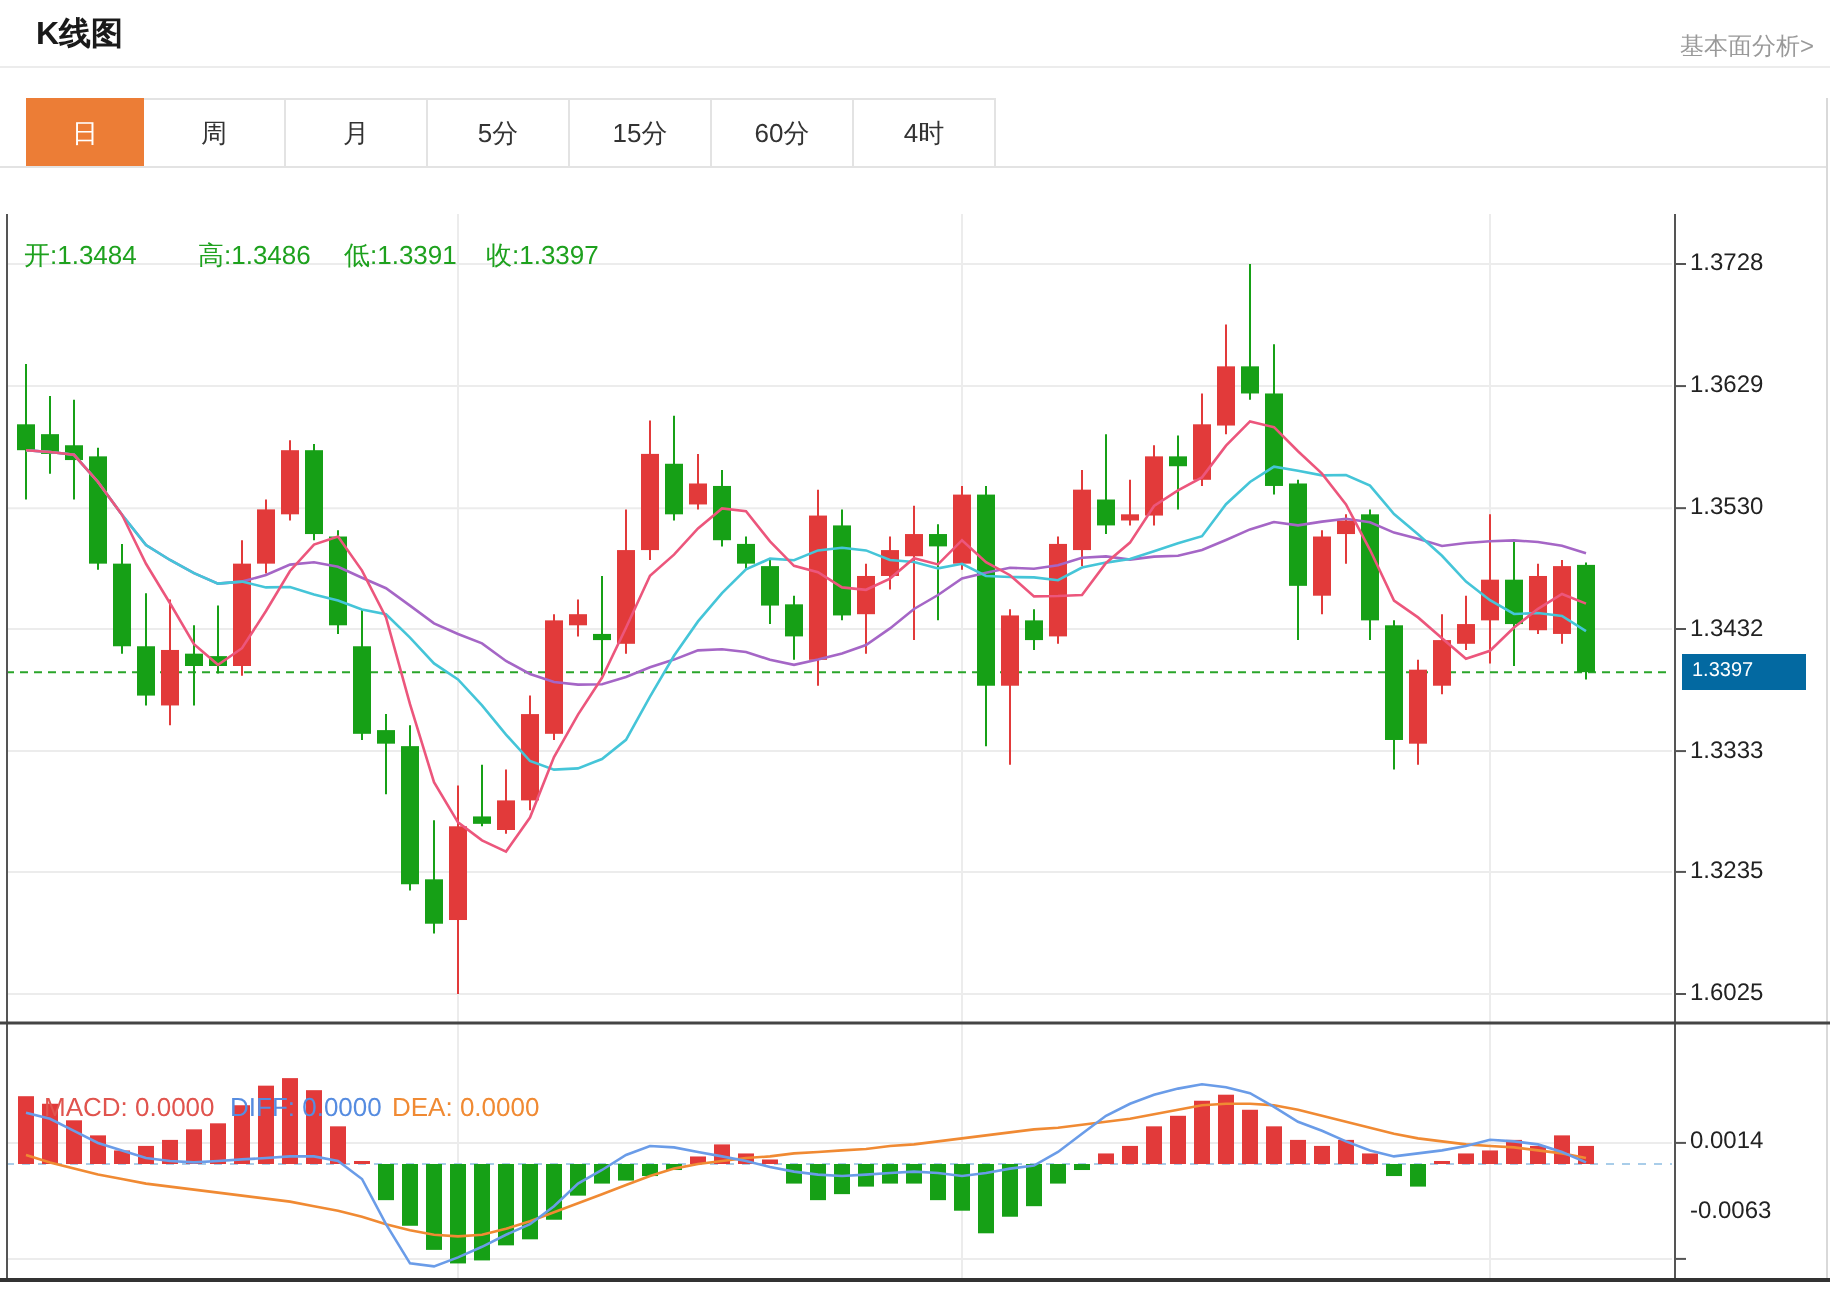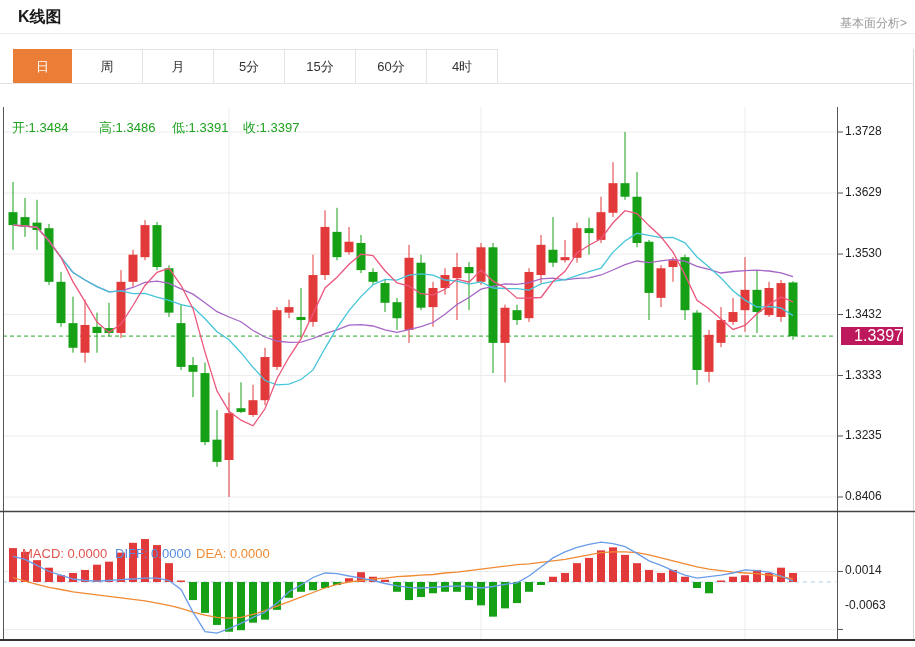--- a/index.html
+++ b/index.html
@@ -8,22 +8,22 @@
   .title{position:absolute;left:18px;top:7px;font-size:16px;font-weight:bold;color:#1a1a1a;z-index:3;}
   .toplink{position:absolute;right:8px;top:15px;font-size:12px;color:#999;text-decoration:none;cursor:pointer;z-index:3;}
   .tabbar{position:absolute;left:13px;top:49px;height:34px;display:flex;z-index:3;}
   .tab{box-sizing:border-box;height:34px;line-height:33px;text-align:center;font-size:13px;color:#333;
        background:#fff;border-top:1px solid #e3e3e3;border-right:1px solid #e3e3e3;cursor:pointer;}
   .tab:first-child{border-left:1px solid #e3e3e3;}
   .tab.active{background:#ec7d36;color:#fff;border-color:#ec7d36;}
   .inforow{position:absolute;left:0;width:830px;height:18px;font-size:13px;z-index:3;}
   .inforow span{position:absolute;top:0;white-space:nowrap;margin-top:28px;}
   .ylab{position:absolute;font-size:12px;color:#222;white-space:nowrap;z-index:2;}
-  .pricebadge{position:absolute;left:841px;width:62px;height:18px;background:#be185d;color:#fff;
-              font-size:16px;line-height:18px;padding-left:5px;box-sizing:border-box;z-index:3;text-align:right;}
+  .pricebadge{position:absolute;left:841px;width:62px;height:18px;background:#0369a1;color:#fff;
+              font-size:10px;line-height:18px;padding-left:5px;box-sizing:border-box;z-index:3;}
   svg{position:absolute;left:0;top:0;z-index:1;pointer-events:none;}
 </style>
 </head>
 <body>
 
 <div class="page">
   <div class="title">K线图</div>
   <a class="toplink">基本面分析&gt;</a>
   <div class="tabbar" id="tabbar">
       <div class="tab active" style="width: 59px;">日</div>
@@ -280,18 +280,18 @@
       <line x1="837" y1="571.4545454545455" x2="843" y2="571.4545454545455" stroke="#555" stroke-width="1"></line>
       <line x1="837" y1="629.4545454545455" x2="843" y2="629.4545454545455" stroke="#555" stroke-width="1"></line>
     </svg>
   <div id="ylabels">
       <div class="ylab" style="left: 845px; top: 124px;">1.3728</div>
       <div class="ylab" style="left: 845px; top: 185.039px;">1.3629</div>
       <div class="ylab" style="left: 845px; top: 246.078px;">1.3530</div>
       <div class="ylab" style="left: 845px; top: 306.5px;">1.3432</div>
       <div class="ylab" style="left: 845px; top: 367.539px;">1.3333</div>
       <div class="ylab" style="left: 845px; top: 427.961px;">1.3235</div>
-      <div class="ylab" style="left: 845px; top: 489px;">0.8406</div>
+      <div class="ylab" style="left: 845px; top: 489px;">1.6025</div>
       <div class="ylab" style="left: 845px; top: 563.455px;">0.0014</div>
       <div class="ylab" style="left: 845px; top: 598px;">-0.0063</div>
     </div>
   <div class="pricebadge" id="badge" style="top: 327.079px;">1.3397</div>
 </div>
 
 </body></html>

